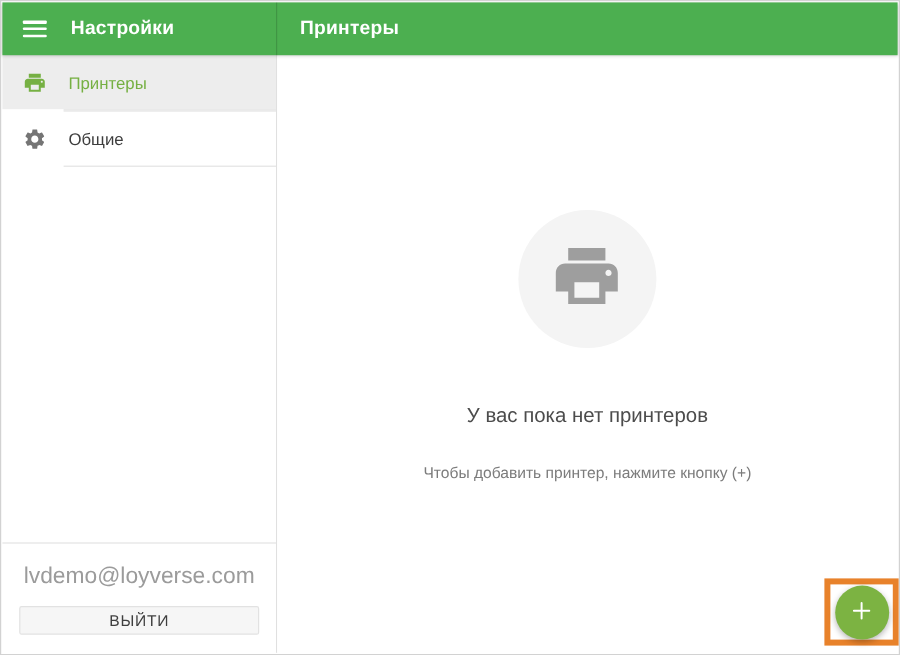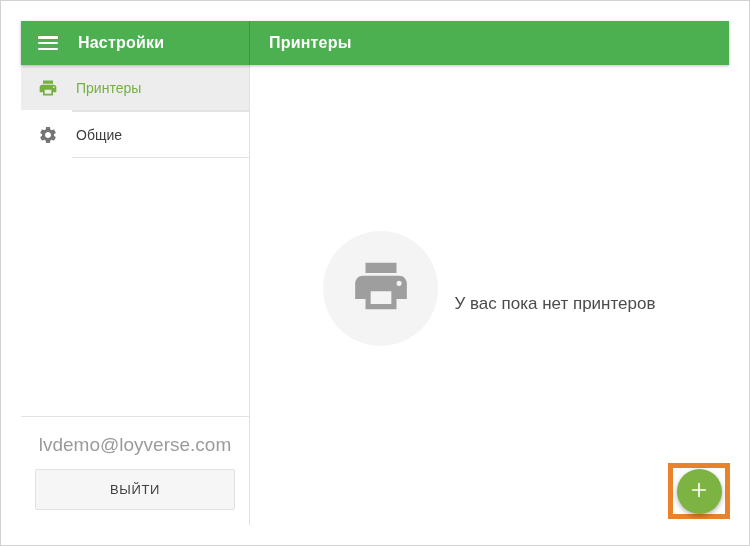--- a/index.html
+++ b/index.html
@@ -5,21 +5,21 @@
   * { margin: 0; padding: 0; box-sizing: border-box; }
   body {
     font-family: "Liberation Sans", "DejaVu Sans", sans-serif;
     background: #fff;
     width: 750px; height: 546px;
   }
   .frame {
     width: 750px; height: 546px;
     border: 1px solid #d2d2d2;
     background: #fff;
-    padding: 20px;
+    padding: 1px;
     position: relative;
     overflow: hidden;
   }
   .app {
     width: 100%; height: 100%;
     display: flex; flex-direction: column;
     background: #fff;
     position: relative;
   }
   
@@ -87,37 +87,37 @@
   .account-email {
     text-align: center;
     color: #9b9b9b; font-size: 19px;
     padding: 17px 8px 0 8px;
     overflow: hidden; text-overflow: ellipsis; white-space: nowrap;
   }
   .logout-btn {
     display: block;
     width: calc(100% - 28px);
     margin: 13px 14px 0 14px;
-    height: 41px;
+    height: 24px;
     background: #f6f6f6;
     border: 1px solid #e2e2e2;
     border-radius: 2px;
     font-family: inherit;
     font-size: 13px; color: #3f3f3f;
     letter-spacing: 0.6px;
     cursor: pointer;
   }
   
   .main {
     flex: 1; background: #fff;
     position: relative;
     display: flex; align-items: center; justify-content: center;
   }
   .empty-state {
-    display: flex; flex-direction: row; align-items: center;
+    display: flex; flex-direction: column; align-items: center;
     margin-top: -14px;
     gap: 16px;
   }
   .empty-circle {
     width: 115px; height: 115px;
     border-radius: 50%;
     background: #f4f4f4;
     display: flex; align-items: center; justify-content: center;
   }
   .empty-title {
@@ -202,20 +202,21 @@
       <div class="main">
         <div class="empty-state">
           <div class="empty-circle">
             <span>
               <svg width="62" height="62" viewBox="0 0 24 24" fill="#9e9e9e">
                 <path d="M19 8H5c-1.66 0-3 1.34-3 3v6h4v4h12v-4h4v-6c0-1.66-1.34-3-3-3zm-3 11H8v-5h8v5zm3-7c-.55 0-1-.45-1-1s.45-1 1-1 1 .45 1 1-.45 1-1 1zm-1-9H6v4h12V3z"></path>
               </svg>
             </span>
           </div>
           <div class="empty-title">У вас пока нет принтеров</div>
+          <div class="empty-hint">Чтобы добавить принтер, нажмите кнопку (+)</div>
         </div>
 
         <div class="fab-highlight">
           <button class="fab">
             <span>
               <svg width="22" height="22" viewBox="0 0 24 24" fill="none" stroke="#ffffff" stroke-width="1.8" stroke-linecap="round">
                 <path d="M12 5v14M5 12h14"></path>
               </svg>
             </span>
           </button>

